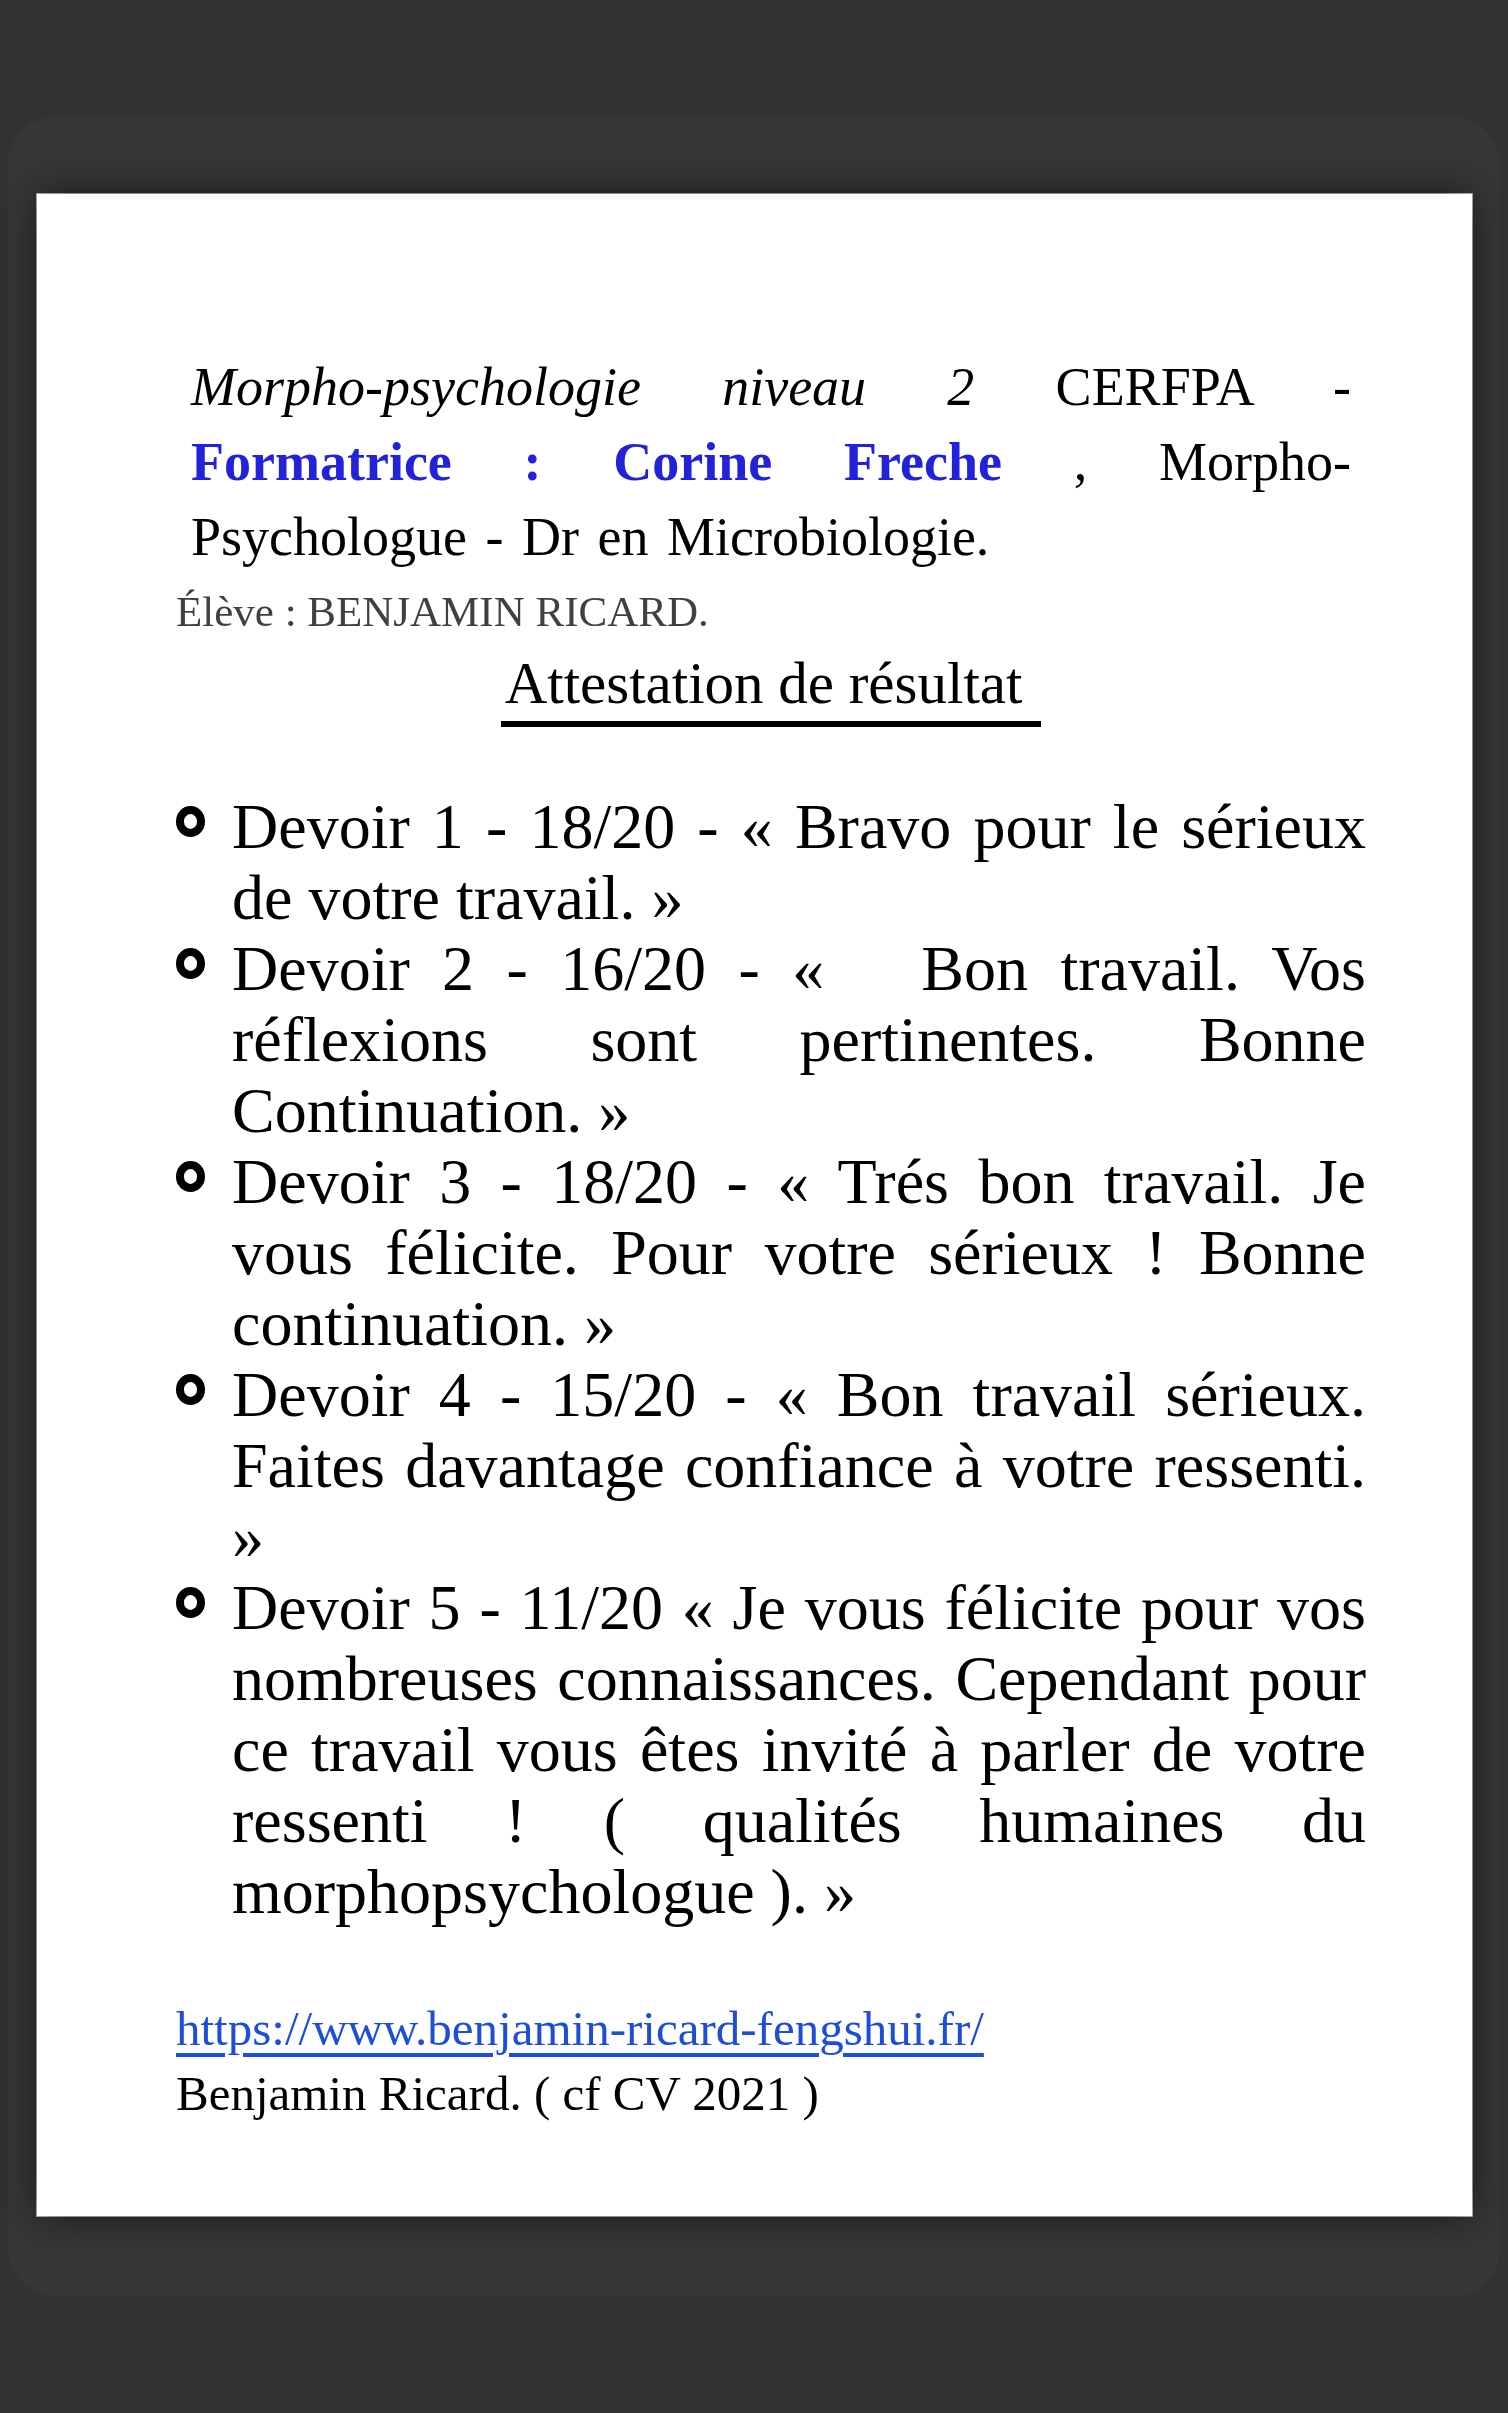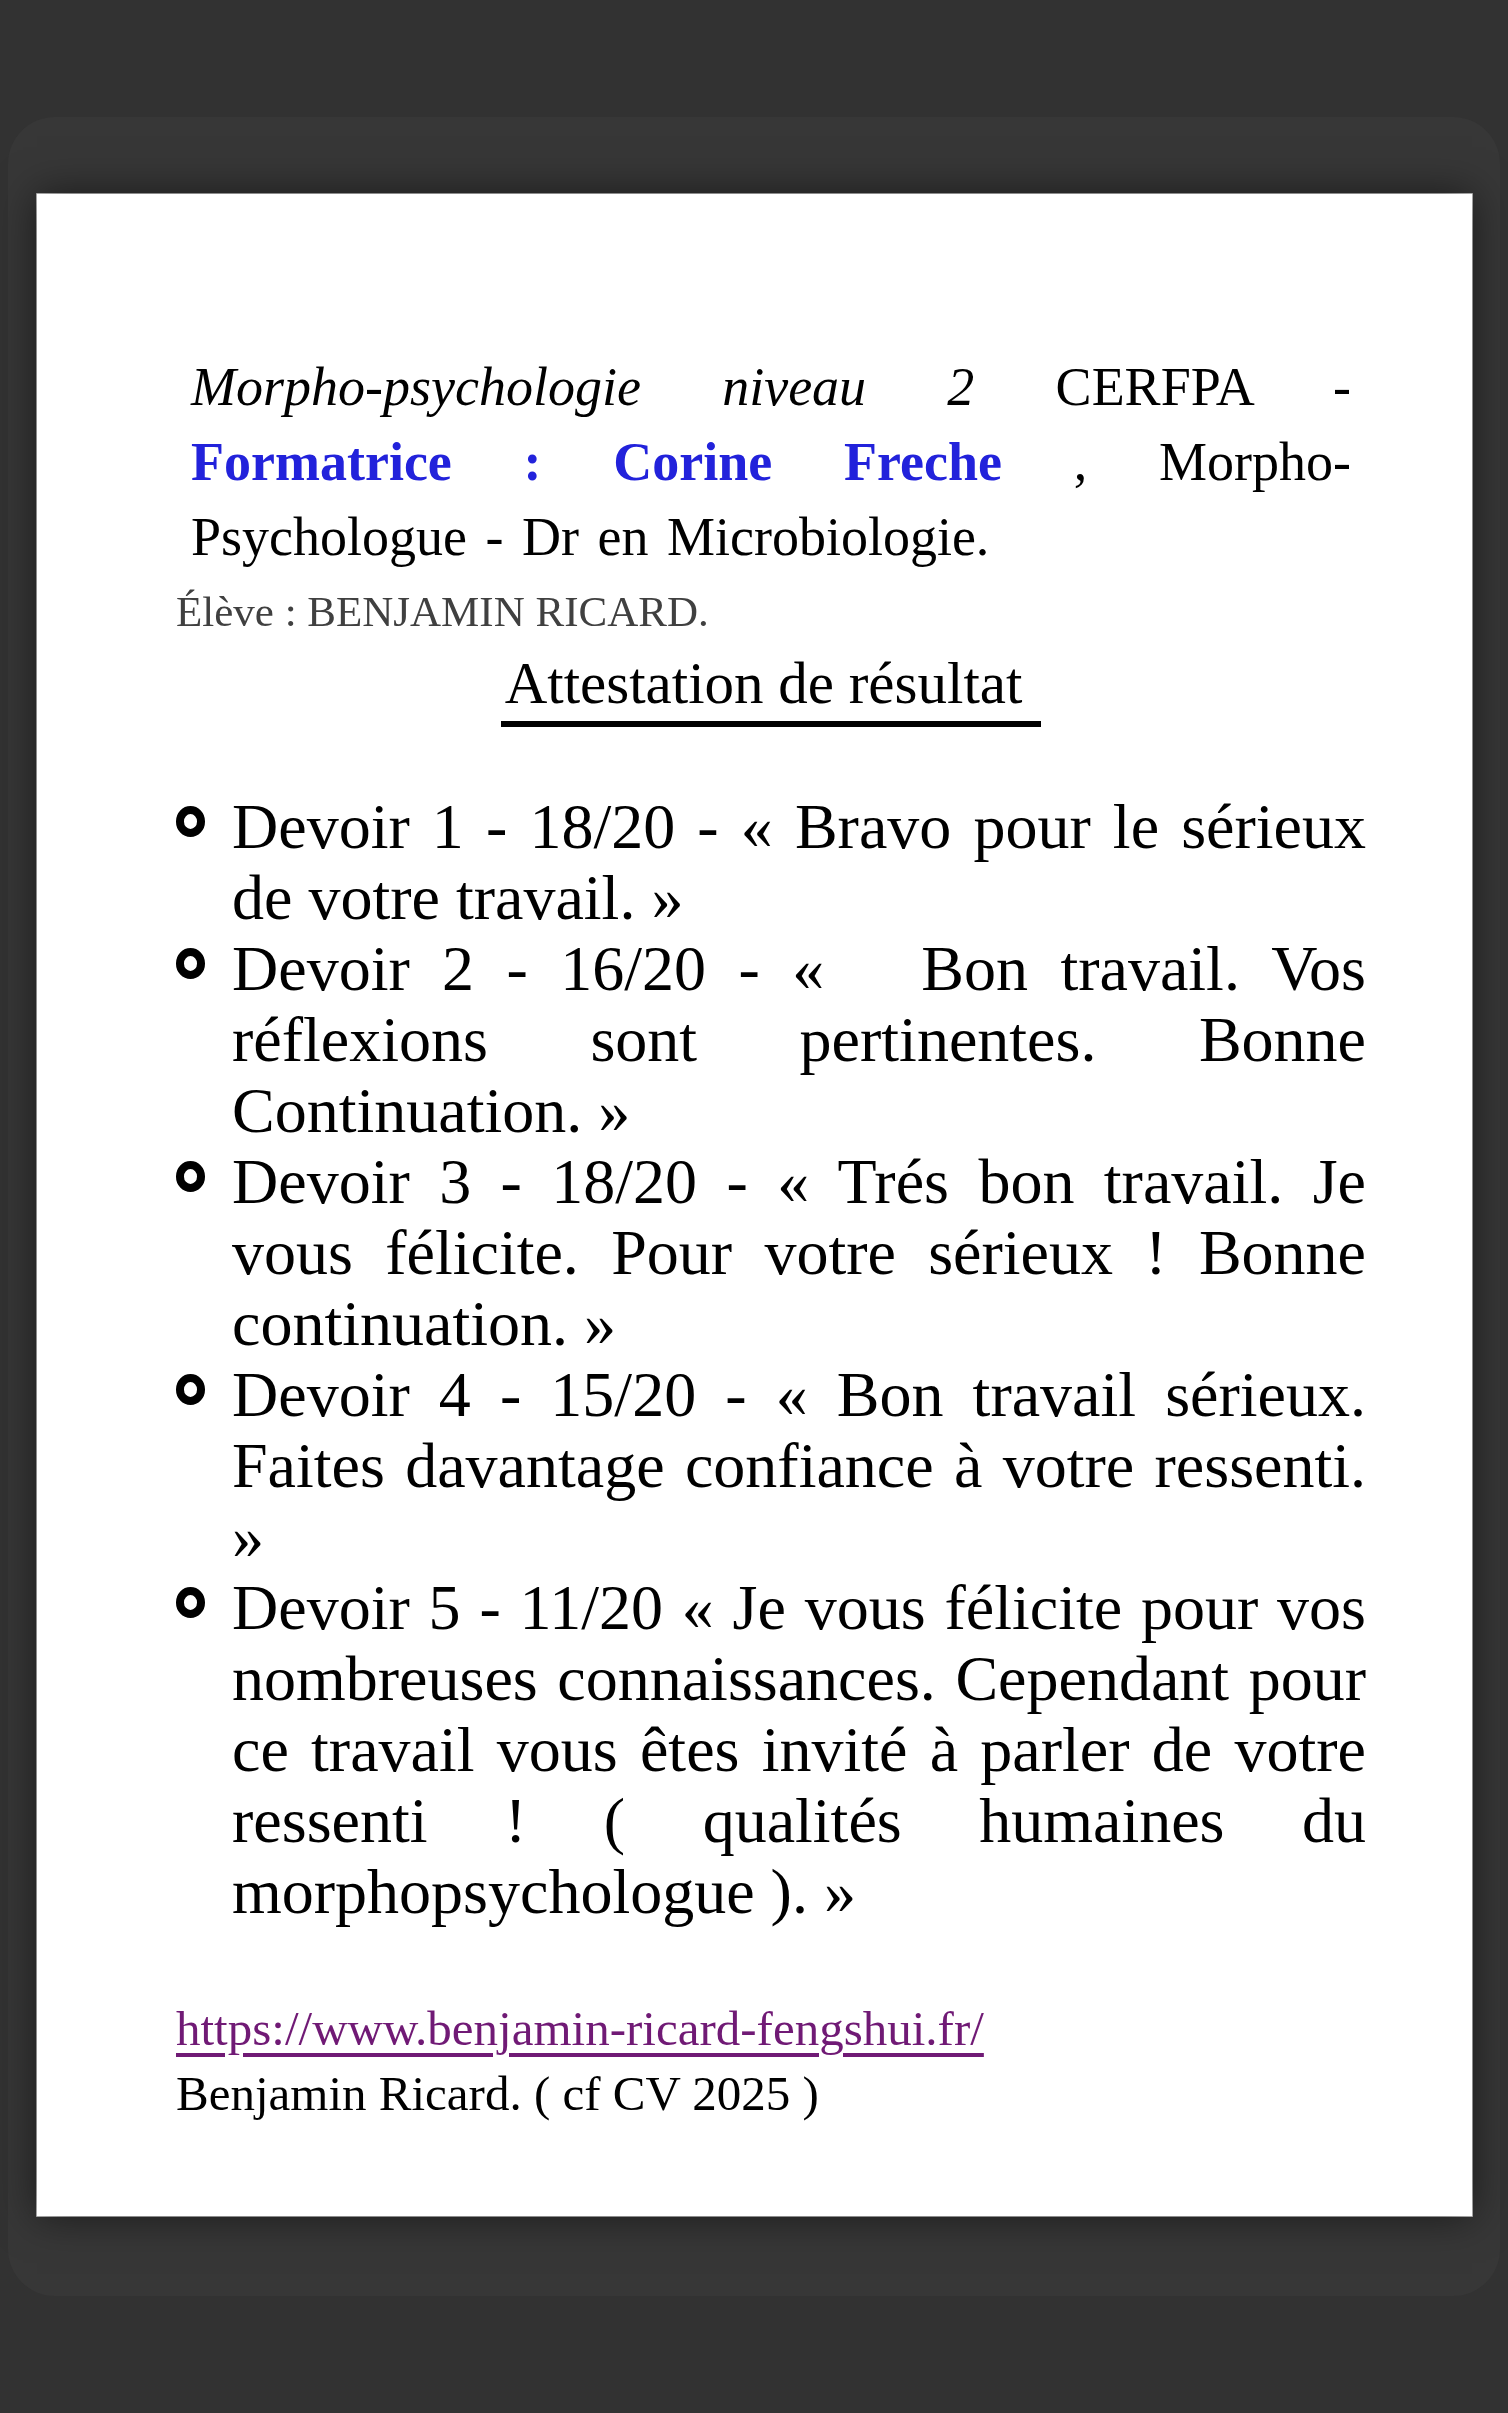--- a/index.html
+++ b/index.html
@@ -89,21 +89,21 @@
     border-radius: 50%;
     display: inline-block;
   }
   .doc-footer {
     margin-top: 69px;
   }
   .link {
     display: inline-block;
     font-size: 49px;
     line-height: 65px;
-    color: #701a75;
+    color: #1d4ed8;
     text-decoration: underline;
     text-decoration-thickness: 4.2px;
     text-underline-offset: 8.4px;
   }
   .sig {
     margin: 0;
     font-size: 49px;
     line-height: 65px;
   }
 </style>
@@ -146,18 +146,18 @@
         <span>Devoir 4 - 15/20 - « Bon travail sérieux. Faites davantage confiance à votre ressenti. »</span>
       </li>
       <li>
         <span class="ring"></span>
         <span>Devoir 5 - 11/20 « Je vous félicite pour vos nombreuses connaissances. Cependant pour ce travail vous êtes invité à parler de votre ressenti ! ( qualités humaines du morphopsychologue ). »</span>
       </li>
     </ul>
 
     <div class="doc-footer">
       <a href="#" class="link">https://www.benjamin-ricard-fengshui.fr/</a>
-      <p class="sig">Benjamin Ricard. ( cf CV 2025 )</p>
+      <p class="sig">Benjamin Ricard. ( cf CV 2021 )</p>
     </div>
 
   </div>
 </div>
 
 
 </body></html>

